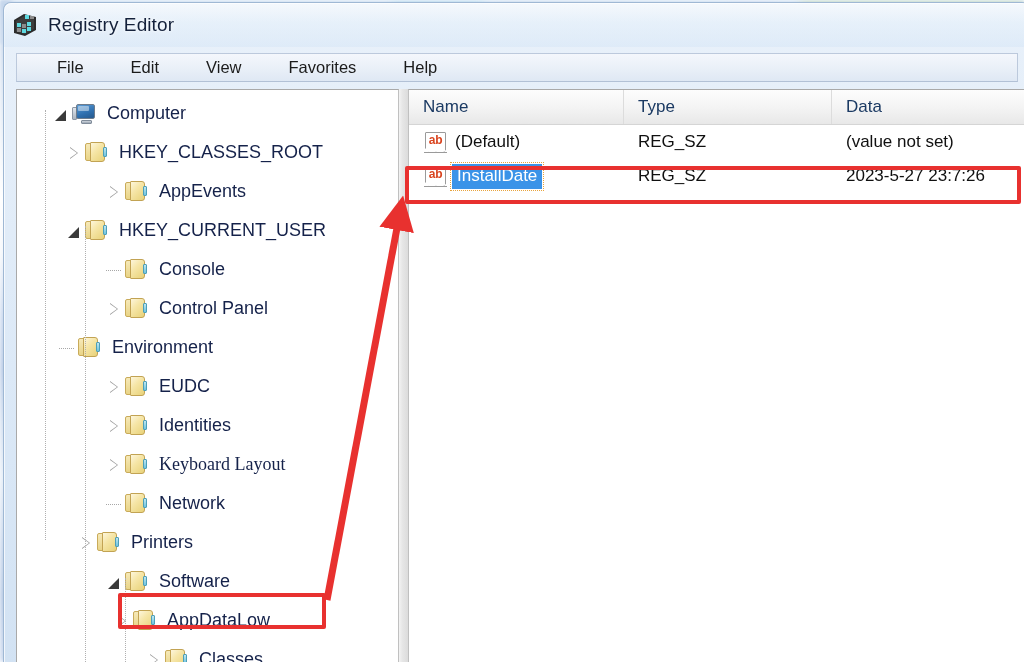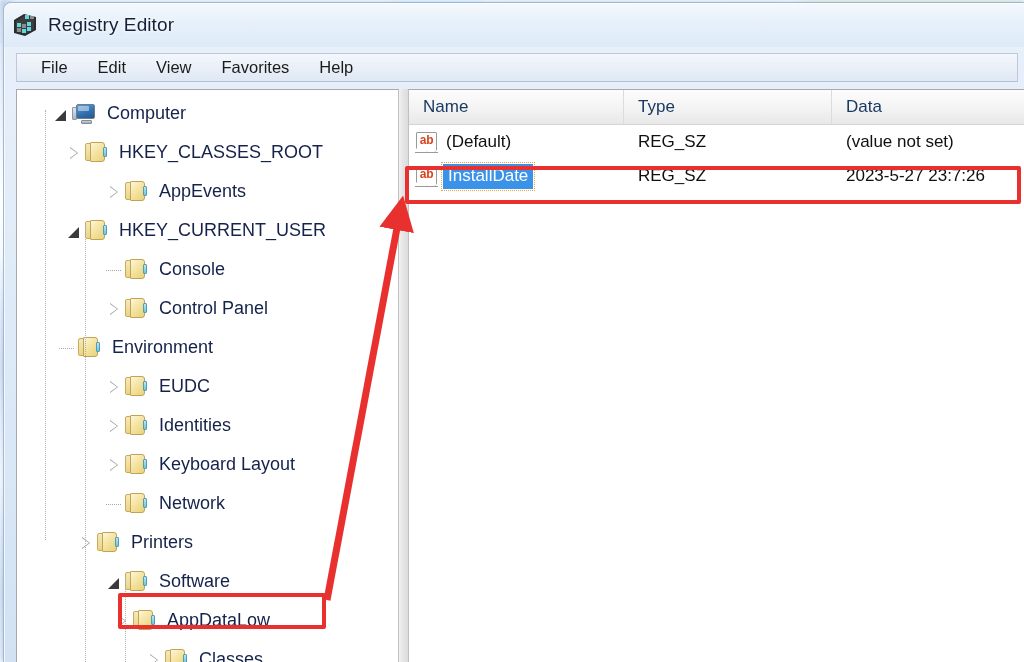--- a/index.html
+++ b/index.html
@@ -85,21 +85,22 @@
   
   #menubar {
     position: absolute;
     left: 12px; top: 50px;
     width: 1002px; height: 29px;
     background: linear-gradient(180deg, #f4f7fc 0%, #eaf0f8 50%, #dfe8f4 100%);
     border: 1px solid #bcc9dc;
     border-bottom: 1px solid #b2c1d6;
     display: flex;
     align-items: center;
-    padding-left: 12px;
+    padding-left: 28px;
+    gap: 17px;
   }
   .menu-item {
     font-size: 16.5px;
     color: #1b1b1b;
     padding: 2px 12px 3px 12px;
     margin-right: 6px;
     white-space: nowrap;
     cursor: default;
   }
 
@@ -302,21 +303,21 @@
     position: relative;
   }
   .cell {
     font-size: 17px;
     color: #101010;
     height: 100%;
     display: flex;
     align-items: center;
     white-space: nowrap;
   }
-  .cell.name { width: 215px; padding-left: 7px; }
+  .cell.name { width: 215px; padding-left: 16px; }
   .cell.type { width: 208px; padding-left: 14px; }
   .cell.data { flex: 1; padding-left: 14px; }
 
   .sz-icon {
     width: 21px; height: 20px;
     position: relative;
     flex: 0 0 auto;
     margin-right: 6px;
   }
   .sz-icon .page {
@@ -489,21 +490,21 @@
           </div>
           <div class="tree-row" style="padding-left: 88px;">
             <span class="twisty collapsed"></span>
             <span class="folder">
               <span class="back"></span>
               <span class="front"></span>
               <span class="tab"></span>
             </span>
             <span class="tree-label">Identities</span>
           </div>
-          <div class="tree-row" style="padding-left: 88px;">
+          <div class="tree-row" style="padding-left: 88px; font-family: Liberation Serif, serif;">
             <span class="twisty collapsed"></span>
             <span class="folder">
               <span class="back"></span>
               <span class="front"></span>
               <span class="tab"></span>
             </span>
             <span class="tree-label">Keyboard Layout</span>
           </div>
           <div class="tree-row" style="padding-left: 88px;">
             <span class="twisty leaf"></span>

